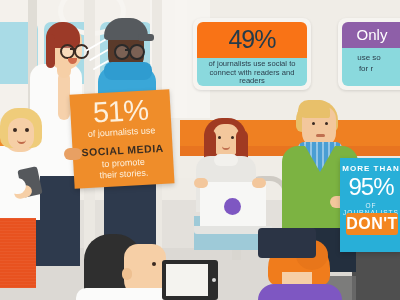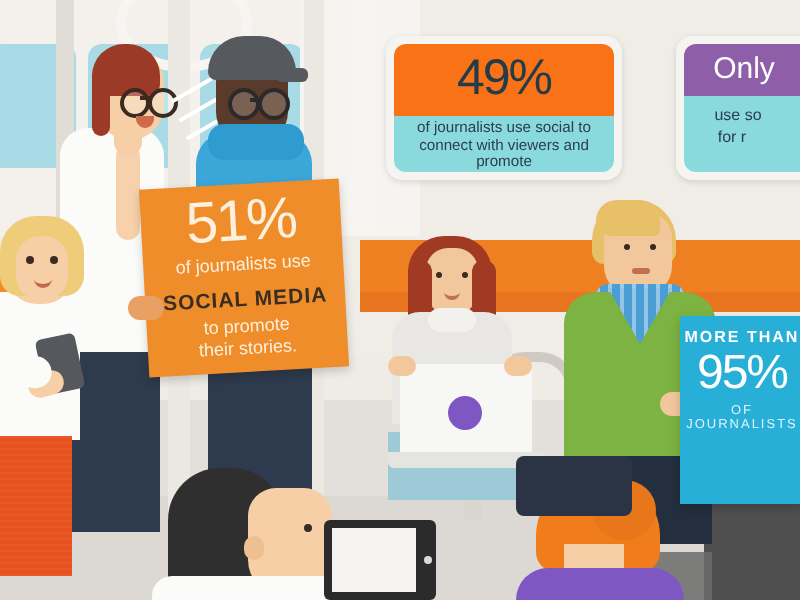--- a/index.html
+++ b/index.html
@@ -208,35 +208,38 @@
   <div class="abs" style="left:296px;top:240px;width:32px;height:30px;background:#e8761a;border-radius:50%;"></div>
   <div class="abs skin1" style="left:282px;top:272px;width:30px;height:18px;"></div>
   <div class="abs purple-top" style="left:258px;top:284px;width:84px;height:20px;border-radius:16px 16px 0 0;"></div>
   <div class="abs navy" style="left:258px;top:228px;width:58px;height:30px;background:#2b3445;border-radius:4px;"></div>
 
   <div class="abs card" style="left:193px;top:18px;width:118px;height:72px;background:#f6f4f0;">
     <div class="card-green-top" style="position:absolute;left:4px;top:4px;width:110px;height:36px;border-radius:6px 6px 0 0;">
       <div class="pct-big" style="position:absolute;left:0;top:3px;width:110px;text-align:center;font-size:25px;line-height:28px;">49%</div>
     </div>
     <div class="card-teal-body" style="position:absolute;left:4px;top:40px;width:110px;height:28px;border-radius:0 0 6px 6px;">
-      <div class="card-sub" style="position:absolute;left:3px;top:2px;width:104px;font-size:7.6px;">of journalists use social to connect with viewers and promote</div>
+      <div class="card-sub" style="position:absolute;left:3px;top:2px;width:104px;font-size:7.6px;">of journalists use social to connect with readers and readers</div>
     </div>
   </div>
 
   <div class="abs card" style="left:338px;top:18px;width:78px;height:72px;background:#f6f4f0;">
     <div class="card-purple-top" style="position:absolute;left:4px;top:4px;width:74px;height:26px;border-radius:6px 6px 0 0;">
       <div class="card-title" style="position:absolute;left:0;top:4px;width:60px;text-align:center;font-size:15px;">Only</div>
     </div>
     <div class="card-teal-body" style="position:absolute;left:4px;top:30px;width:74px;height:38px;border-radius:0 0 6px 6px;">
       <div class="card-sub" style="position:absolute;left:0;top:6px;width:54px;font-size:8px;">use so</div>
       <div class="card-sub" style="position:absolute;left:0;top:17px;width:48px;font-size:8px;">for r</div>
     </div>
   </div>
 
   <div class="abs sign-blue" style="left:340px;top:158px;width:62px;height:94px;">
     <div class="t1" style="position:absolute;left:0;top:6px;width:62px;font-size:8px;">MORE THAN</div>
     <div class="t2" style="position:absolute;left:0;top:16px;width:62px;font-size:24px;line-height:26px;">95%</div>
     <div class="t3" style="position:absolute;left:0;top:44px;width:62px;font-size:6.5px;">OF JOURNALISTS</div>
+    <div class="dontbox" style="position:absolute;left:6px;top:55px;width:52px;height:22px;">
+      <span style="font-size:16px;">DON'T</span>
+    </div>
   </div>
 
   <div class="abs" style="left:330px;top:158px;width:14px;height:70px;background:#8cc63f;border-radius:6px 0 0 6px;z-index:-1;"></div>
 
 </div>
 
 </body></html>

